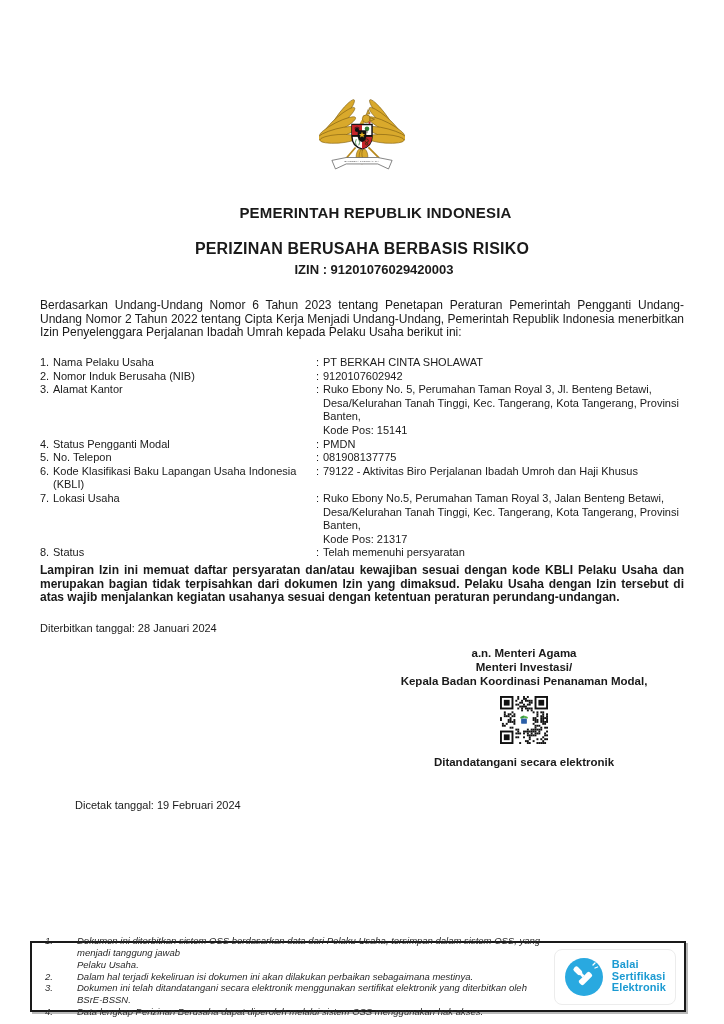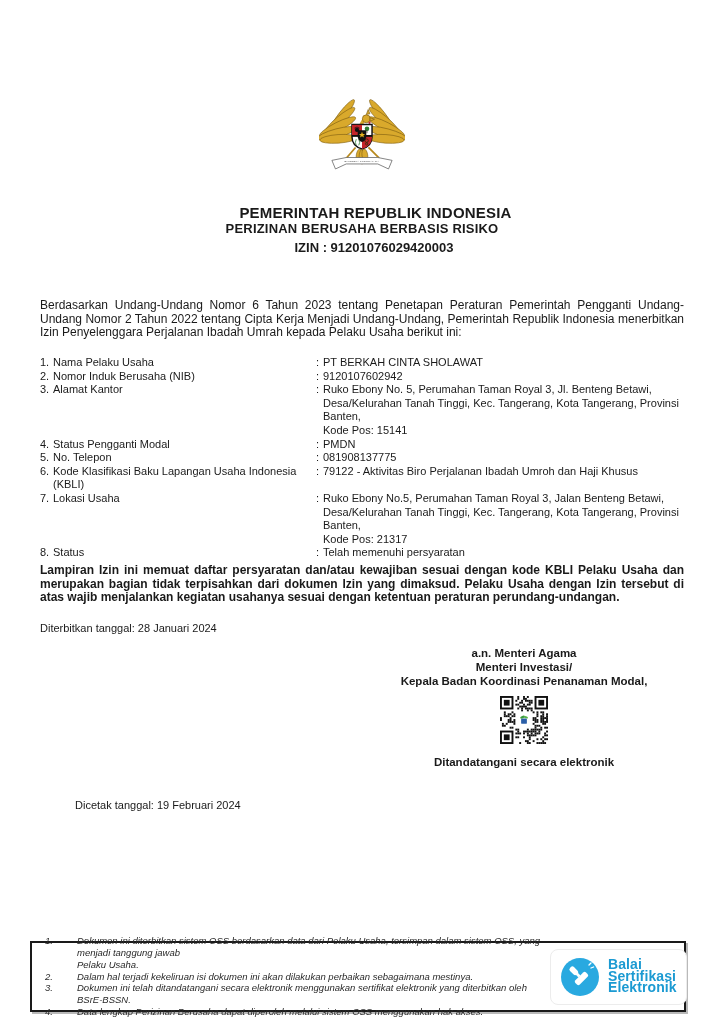--- a/index.html
+++ b/index.html
@@ -3,21 +3,21 @@
 <meta charset="utf-8">
 <style>
   html,body{margin:0;padding:0;background:#fff;}
   .page{
     position:relative;width:724px;height:1024px;background:#ffffff;
     font-family:"Liberation Sans","DejaVu Sans",sans-serif;color:#1a1a1a;overflow:hidden;
   }
   .emblem{position:absolute;left:319px;top:92px;width:86px;height:88px;}
   .title-block{position:absolute;top:204px;left:0;width:724px;text-align:center;}
   .t1{font-size:15px;font-weight:bold;letter-spacing:.2px;padding-left:27px;}
-  .t2{font-size:13px;font-weight:bold;letter-spacing:.2px;}
+  .t2{font-size:16px;font-weight:bold;margin-top:19px;letter-spacing:.2px;}
   .t3{font-size:13px;font-weight:bold;margin-top:4px;padding-left:24px;}
   .para{position:absolute;left:40px;width:644px;font-size:12px;line-height:13.6px;text-align:justify;margin:0;}
   .intro{top:299px;}
   .closing{top:564px;font-weight:bold;}
   .details{position:absolute;top:356px;left:40px;width:648px;font-size:11px;line-height:13.6px;}
   .row{display:grid;grid-template-columns:13px 263px 7px 1fr;}
   .row .label,.row .value{white-space:pre-line;}
   .issued{position:absolute;top:622px;left:40px;font-size:11px;}
   .signature{position:absolute;top:646px;left:378px;width:292px;text-align:center;font-size:11.5px;font-weight:bold;line-height:14px;}
   .qr{display:block;width:48px;height:48px;margin:8px auto 0 auto;}
@@ -29,21 +29,21 @@
     display:flex;align-items:center;padding:6px 8px 6px 13px;
   }
   .notes{flex:0 0 505px;font-size:9.5px;font-style:italic;line-height:11.8px;color:#2a2a2a;}
   .note{display:grid;grid-template-columns:32px 1fr;}
   .note-text{white-space:pre-line;}
   .bsre-card{
     margin-left:auto;display:flex;align-items:center;gap:8px;background:#fff;
     border:1px solid #ececec;border-radius:8px;padding:5px 9px;height:44px;box-sizing:content-box;
   }
   .bsre-icon{width:40px;height:40px;flex:none;}
-  .bsre-text{font-size:14px;font-weight:bold;line-height:11.5px;color:#1b9ad2;letter-spacing:.1px;}
+  .bsre-text{font-size:11px;font-weight:bold;line-height:11.5px;color:#1b9ad2;letter-spacing:.1px;}
 </style>
 </head>
 <body>
 
 <div class="page">
 
   <svg class="emblem" viewBox="0 0 120 120" aria-hidden="true">
 
     <g fill="#d9a92c" stroke="#7c5c10" stroke-width="0.8">
       <g>

